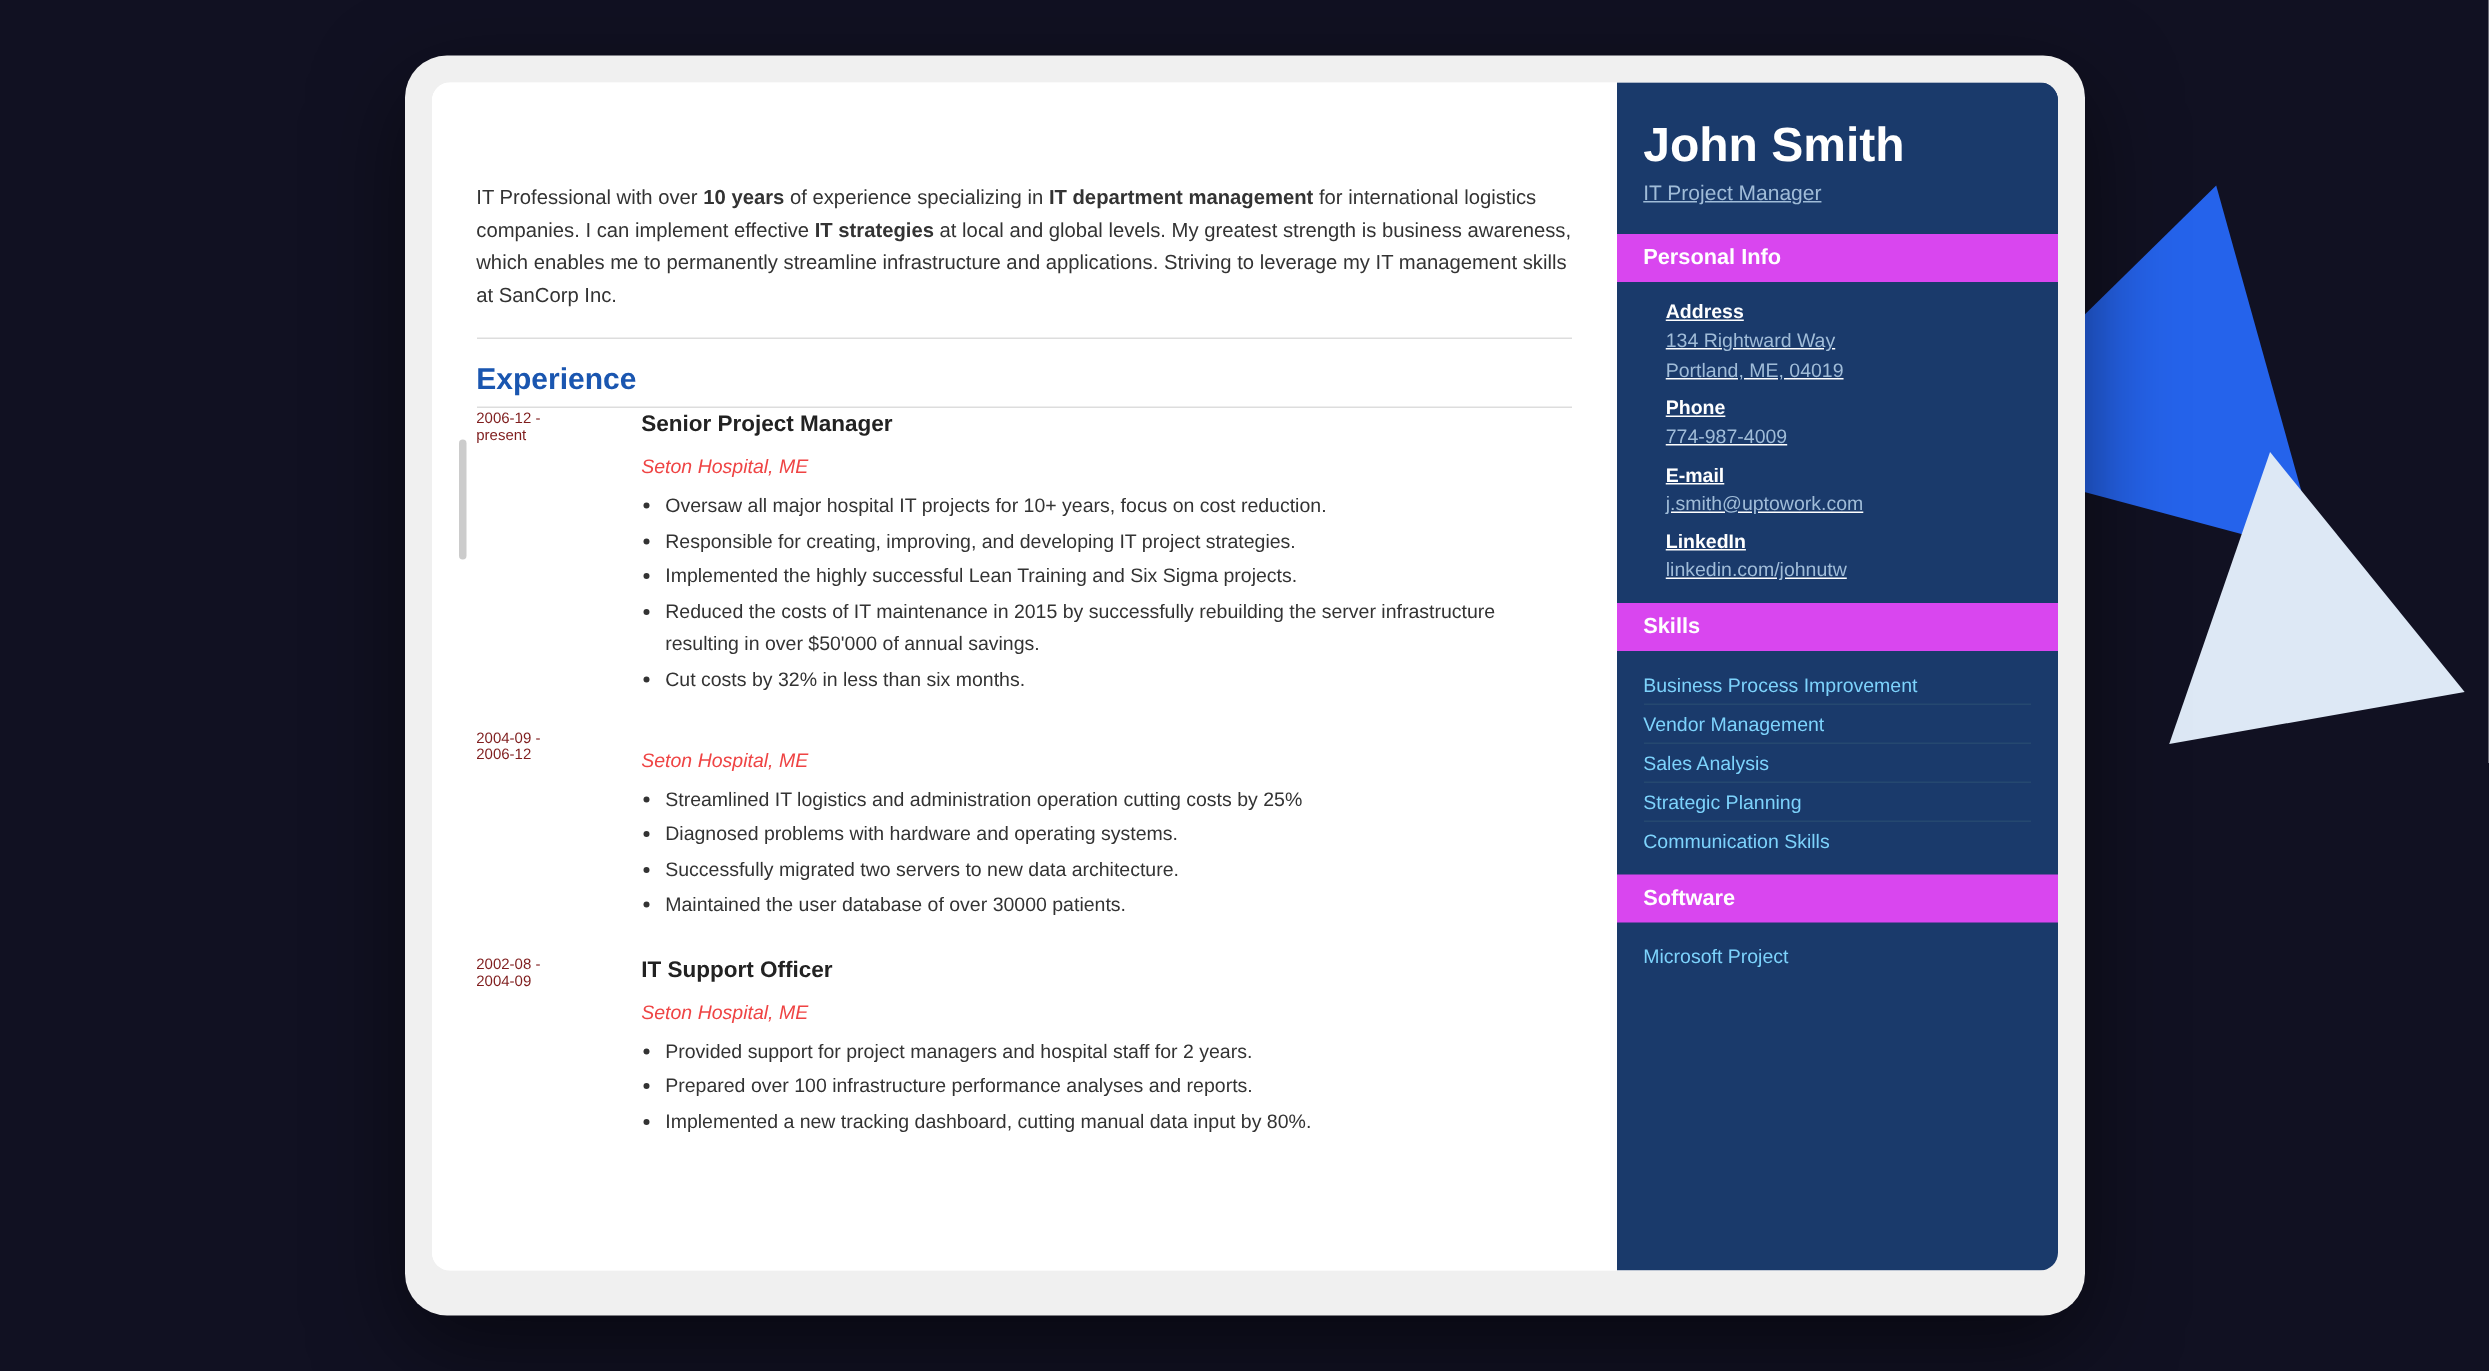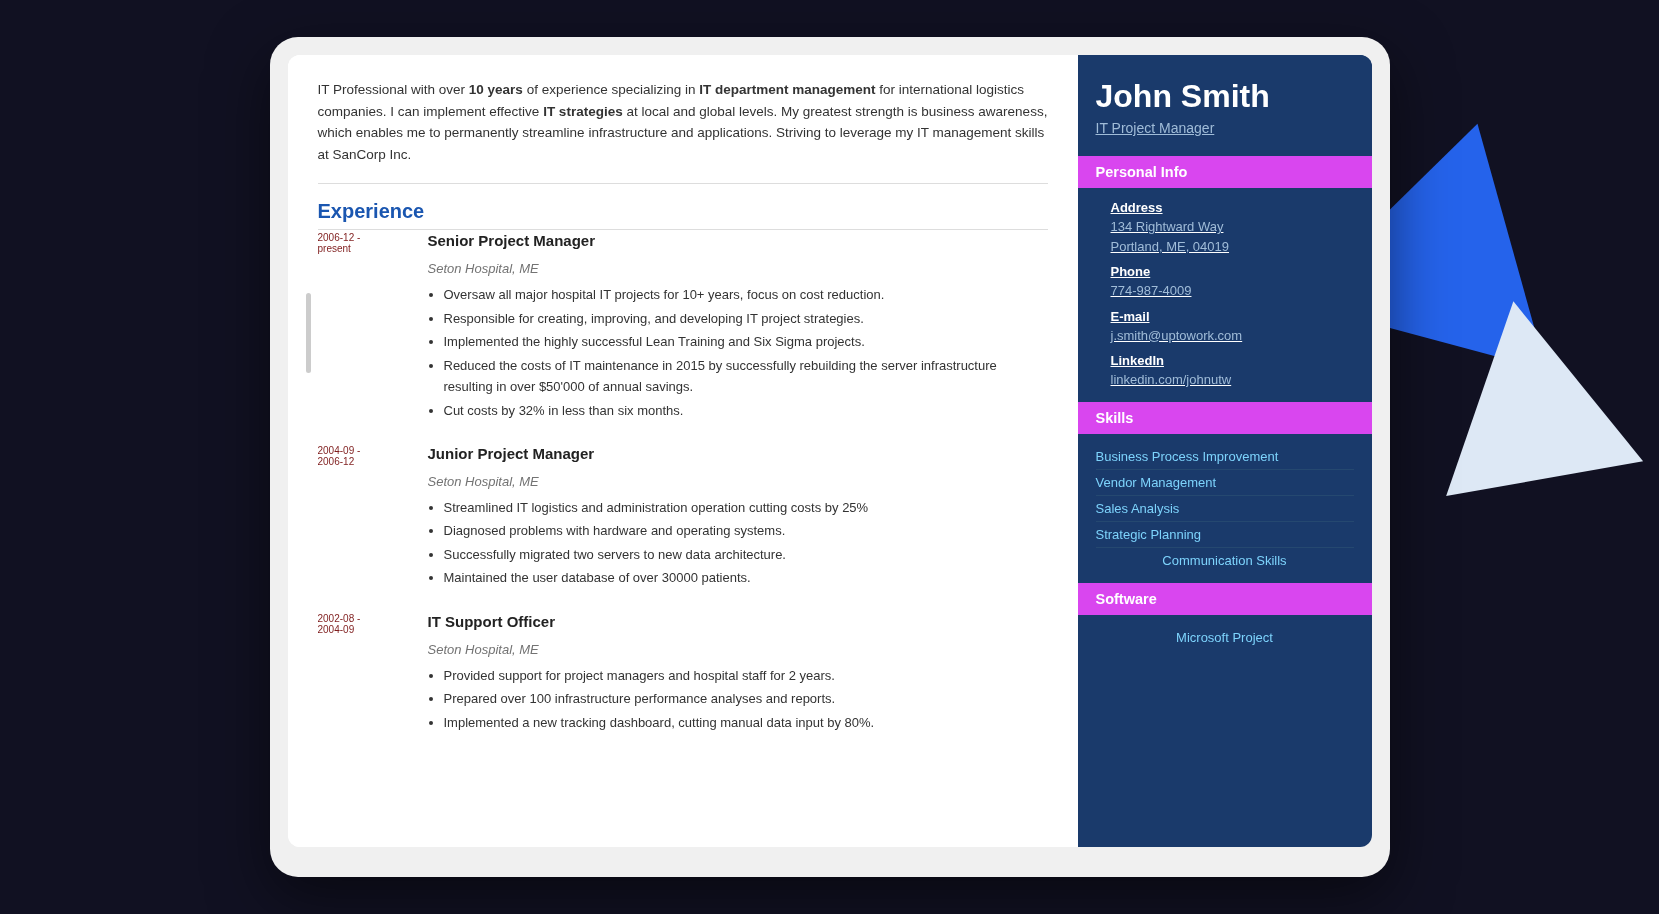--- a/index.html
+++ b/index.html
@@ -99,20 +99,21 @@
       background: #ccc;
       border-radius: 3px;
     }
 
     
     .summary-text {
       font-size: 13.5px;
       color: #333;
       line-height: 1.6;
       margin-bottom: 18px;
+      margin-top: 42px;
     }
 
     .summary-text strong {
       font-weight: bold;
     }
 
     
     .divider {
       border: none;
       border-top: 1px solid #ddd;
@@ -149,21 +150,21 @@
 
     .exp-title {
       font-size: 15px;
       font-weight: bold;
       color: #222;
       margin-bottom: 2px;
     }
 
     .exp-company {
       font-size: 13px;
-      color: #737373;
+      color: #ef4444;
       font-style: italic;
       margin-bottom: 8px;
       margin-top: 12px;
     }
 
     .exp-bullets {
       list-style: disc;
       padding-left: 16px;
       font-size: 13px;
       color: #333;
@@ -239,21 +240,20 @@
 
     .skill-item {
       font-size: 13px;
       color: #7dd3fc;
       padding: 5px 0;
       border-bottom: 1px solid #254870;
     }
 
     .skill-item:last-child {
       border-bottom: none;
-      text-align: center;
     }
   </style>
 </head>
 <body>
 
 <div class="scene">
   <div class="triangle-green"></div>
   <div class="triangle-blue"></div>
   <div class="triangle-white"></div>
 
@@ -282,21 +282,20 @@
               <li>Implemented the highly successful Lean Training and Six Sigma projects.</li>
               <li>Reduced the costs of IT maintenance in 2015 by successfully rebuilding the server infrastructure resulting in over $50'000 of annual savings.</li>
               <li>Cut costs by 32% in less than six months.</li>
             </ul>
           </div>
         </div>
 
         <div class="exp-entry">
           <div class="exp-date">2004-09 -<br>2006-12</div>
           <div class="exp-content">
-            <div class="exp-title">Junior Project Manager</div>
             <div class="exp-company">Seton Hospital, ME</div>
             <ul class="exp-bullets">
               <li>Streamlined IT logistics and administration operation cutting costs by 25%</li>
               <li>Diagnosed problems with hardware and operating systems.</li>
               <li>Successfully migrated two servers to new data architecture.</li>
               <li>Maintained the user database of over 30000 patients.</li>
             </ul>
           </div>
         </div>
 

